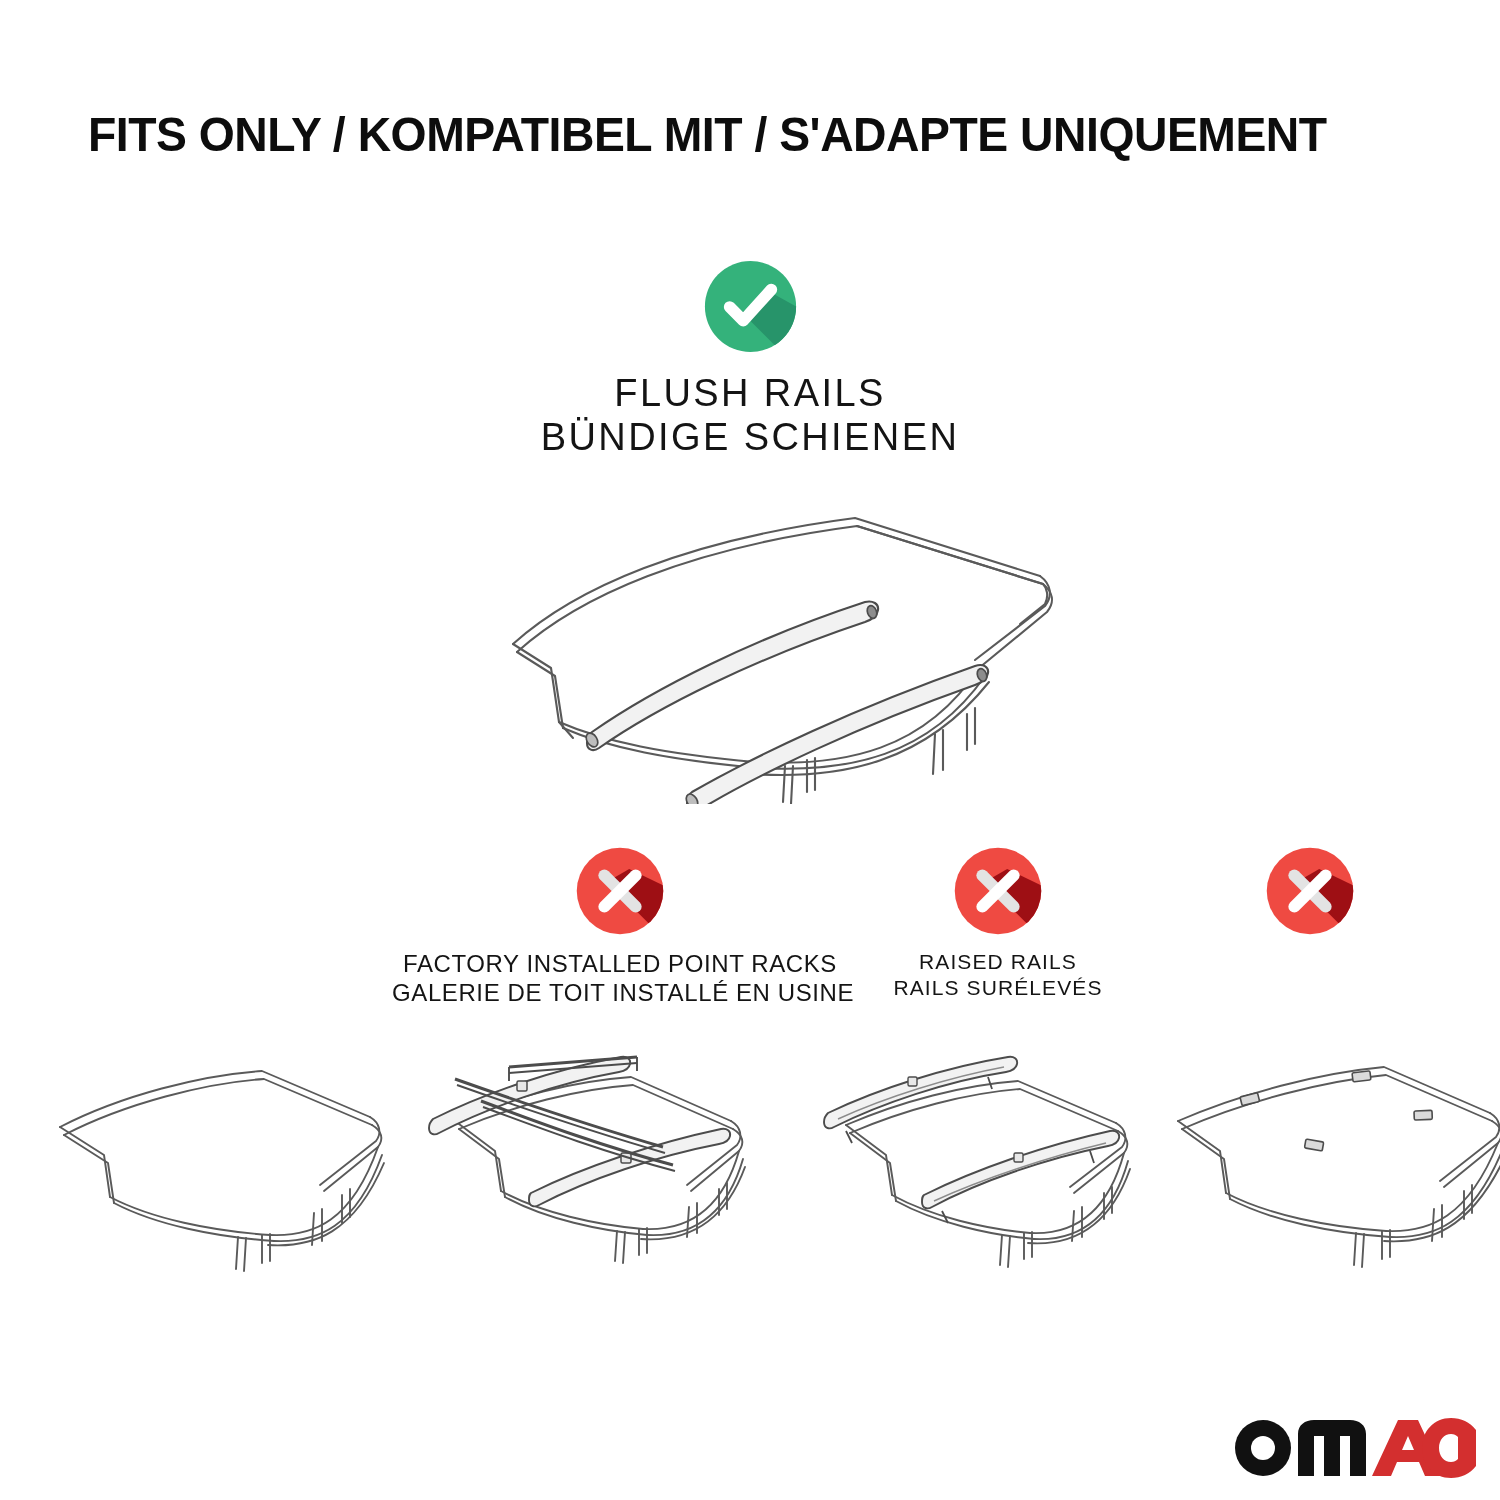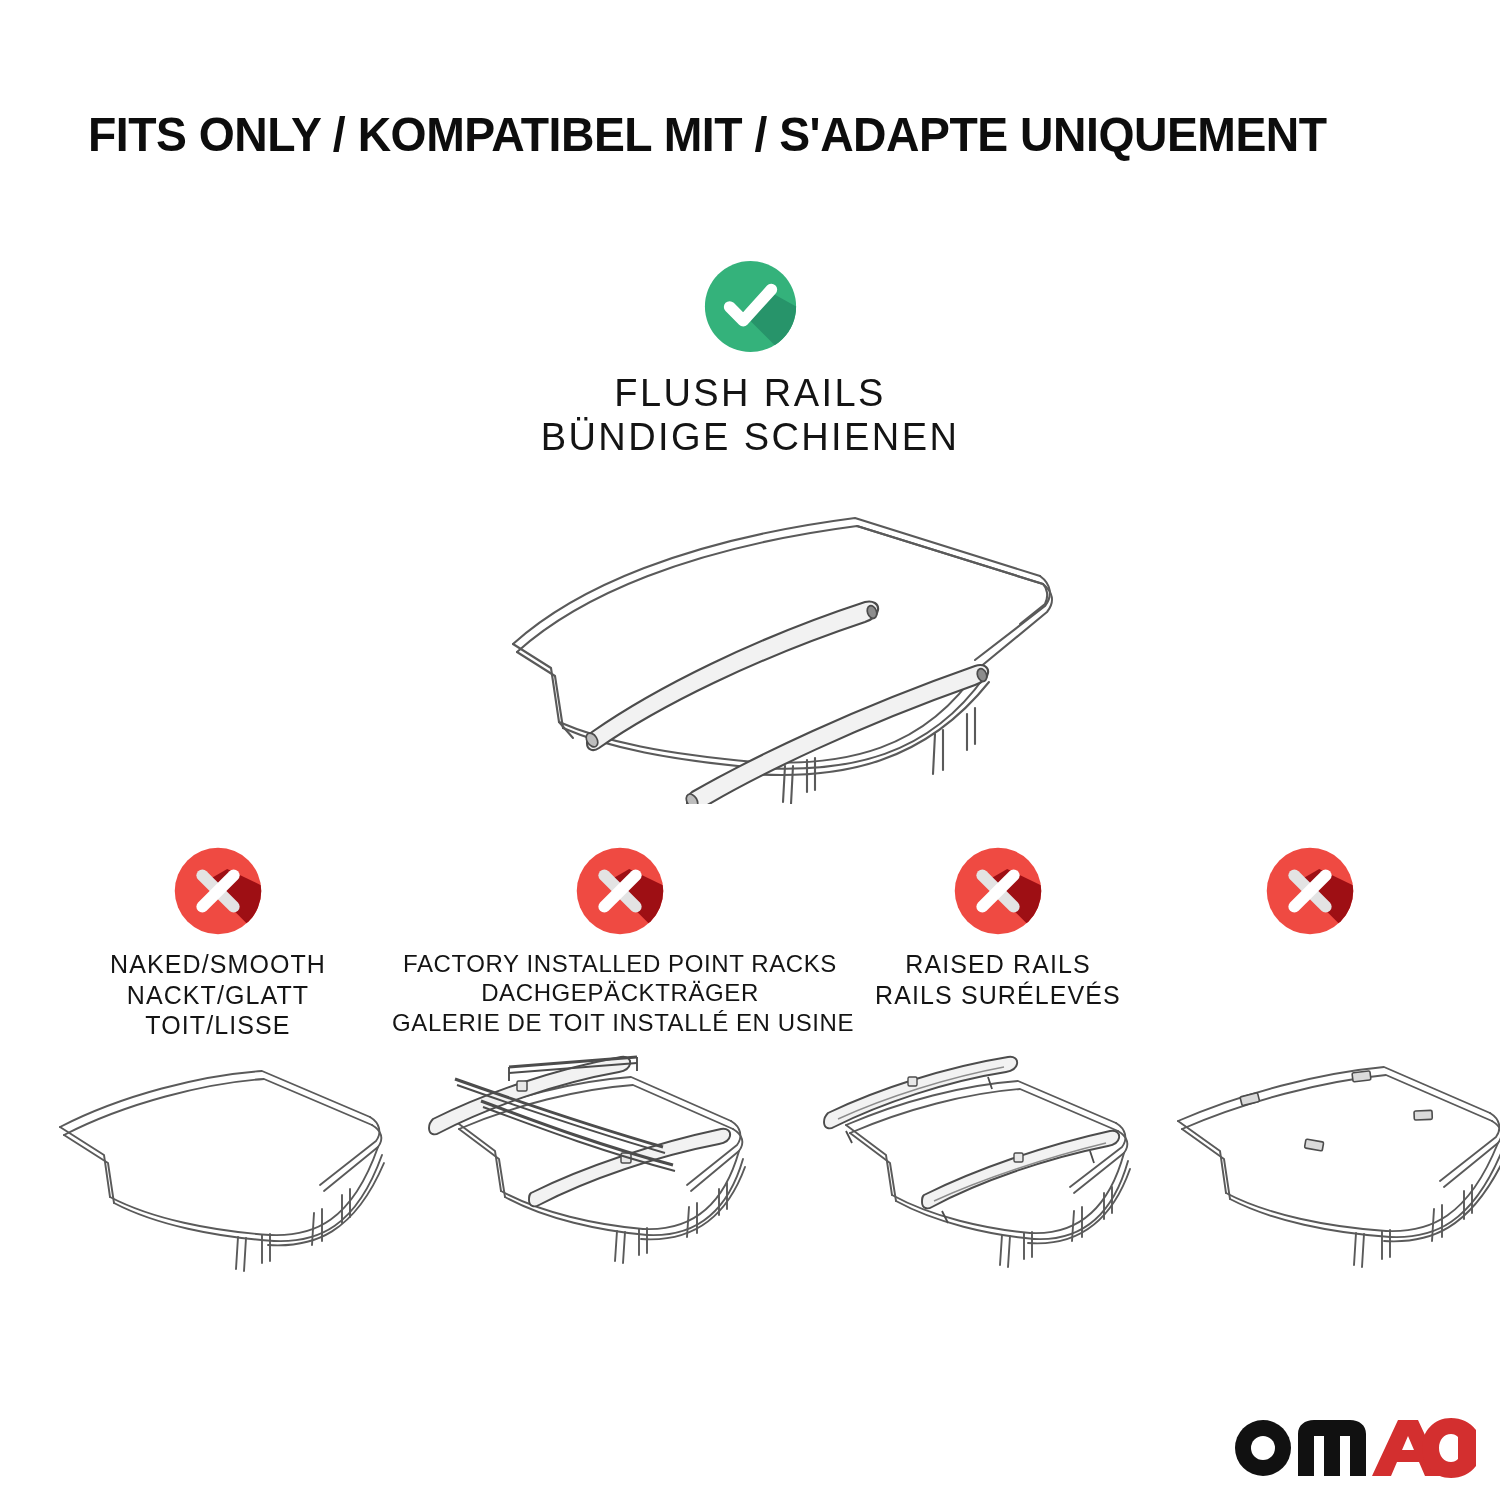--- a/index.html
+++ b/index.html
@@ -77,21 +77,21 @@
   }
   .col-label div{white-space:nowrap;}
 
   .col0{left:48px;  top:0; width:340px;}
   .col1{left:392px; top:0; width:456px;}
   .col2{left:838px; top:0; width:320px;}
   .col3{left:1152px;top:0; width:316px;}
 
   
   .col1 .col-label{font-size:24px;letter-spacing:0.6px;}
-  .col2 .col-label{font-size:25px;letter-spacing:1.1px;}
+  .col2 .col-label{font-size:21px;letter-spacing:1.1px;}
 
   
   .illu-row{
     position:absolute;
     left:0; top:1055px;
     width:1500px; height:250px;
   }
   .illu{position:absolute;width:360px;height:240px;}
   .illu0{left:52px;}
   .illu1{left:425px;}
@@ -174,62 +174,39 @@
 
     <g>
       <path d="M237 300 C300 264 400 216 520 174 C528 171 534 175 533 181 C532 187 528 190 520 193 C404 234 304 282 244 318 C238 322 232 320 232 312 C232 306 234 302 237 300 Z" fill="#f2f2f2" stroke="#4c4c4c" stroke-width="2.1" stroke-linejoin="round"></path>
       <ellipse cx="237" cy="309" rx="5" ry="7.5" transform="rotate(-30 237 309)" fill="#bdbdbd" stroke="#4c4c4c" stroke-width="1.7"></ellipse>
       <ellipse cx="527" cy="183" rx="4.5" ry="6.5" transform="rotate(-20 527 183)" fill="#8d8d8d" stroke="#4c4c4c" stroke-width="1.7"></ellipse>
     </g>
   </svg>
 
   <div class="cols">
 
-    <div class="col col0">
-      <svg class="col-badge" width="92" height="92" viewBox="0 0 100 100">
-        <defs>
-            <clipPath id="xclip0">
-              <circle cx="50" cy="50" r="47"></circle>
-            </clipPath>
-          </defs>
-        <circle cx="50" cy="50" r="47" fill="#ef4a42"></circle>
-        <g clip-path="url(#xclip0)">
-            <path d="M36 40 L110 114 L118 54 L60 26 Z" fill="#9e0f14"></path>
-          </g>
-        <g stroke-linecap="round" stroke-width="13">
-          <line x1="33" y1="33" x2="67" y2="67" stroke="#e3e3e3"></line>
-          <line x1="67" y1="33" x2="33" y2="67" stroke="#ffffff"></line>
-        </g>
-      </svg>
-      <div class="col-label">
-        <div>NAKED/SMOOTH</div>
-        <div>NACKT/GLATT</div>
-        <div>TOIT/LISSE</div>
-      </div>
-    </div>
 
     <div class="col col1">
       <svg class="col-badge" width="92" height="92" viewBox="0 0 100 100">
         <defs>
             <clipPath id="xclip1">
               <circle cx="50" cy="50" r="47"></circle>
             </clipPath>
           </defs>
         <circle cx="50" cy="50" r="47" fill="#ef4a42"></circle>
         <g clip-path="url(#xclip1)">
             <path d="M36 40 L110 114 L118 54 L60 26 Z" fill="#9e0f14"></path>
           </g>
         <g stroke-linecap="round" stroke-width="13">
           <line x1="33" y1="33" x2="67" y2="67" stroke="#e3e3e3"></line>
           <line x1="67" y1="33" x2="33" y2="67" stroke="#ffffff"></line>
         </g>
       </svg>
       <div class="col-label">
         <div>FACTORY INSTALLED POINT RACKS</div>
-        <div>DACHGEPÄCKTRÄGER</div>
         <div>GALERIE DE TOIT INSTALLÉ EN USINE</div>
       </div>
     </div>
 
     <div class="col col2">
       <svg class="col-badge" width="92" height="92" viewBox="0 0 100 100">
         <defs>
             <clipPath id="xclip2">
               <circle cx="50" cy="50" r="47"></circle>
             </clipPath>

